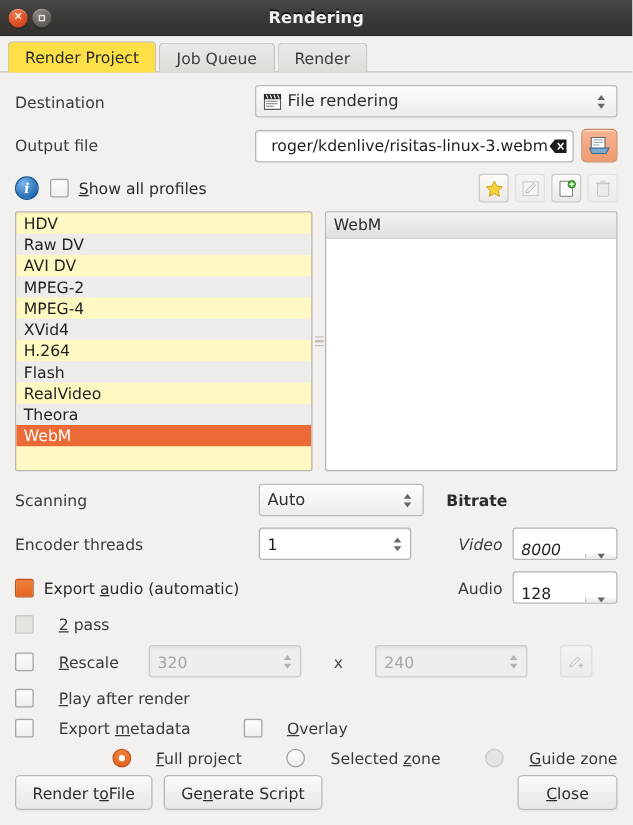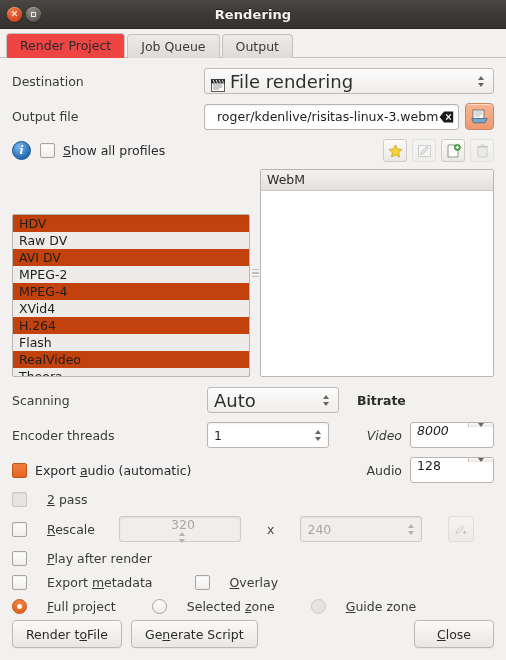--- a/index.html
+++ b/index.html
@@ -35,41 +35,41 @@
     flex:0 0 28px;display:flex;align-items:flex-end;padding-left:6px;
     background:#f2f1f0;border-bottom:1px solid #c6c1bc;position:relative;
   }
   .tab{
     height:23px;line-height:23px;padding:0 13px;font-size:12.5px;color:#3c3b39;
     border:1px solid #c6c1bc;border-bottom:none;
     border-radius:4px 4px 0 0;margin-right:2px;position:relative;top:1px;
     background:linear-gradient(to bottom,#eceae8,#dedbd7);
   }
   .tab.active{
-    background:#ef4444;color:#2a2a2a;top:1px;height:24px;line-height:24px;
+    background:#fde047;color:#2a2a2a;top:1px;height:24px;line-height:24px;
     border-color:#c6c1bc;z-index:2;
   }
   u{text-decoration:underline;text-underline-offset:1px;}
 
   
   .content{flex:1 1 auto;padding:10px 12px 0 12px;position:relative;}
   .row{display:flex;align-items:center;margin-bottom:9px;}
   .lbl{font-size:12.5px;color:#3a3a38;}
 
   .lbl-dest{width:192px;}
   .lbl-scan{width:195px;}
 
   
   .combo{
     flex:1;height:24px;display:flex;align-items:center;
     background:linear-gradient(to bottom,#fcfcfc,#efedeb);
     border:1px solid #bfbab5;border-radius:3px;padding:0 2px 0 6px;
     box-shadow:inset 0 1px 0 #fff;
   }
-  .combo .ctext{flex:1;font-size:18px;color:#2f2f2d;display:flex;align-items:center;gap:5px;}
+  .combo .ctext{flex:1;font-size:13px;color:#2f2f2d;display:flex;align-items:center;gap:5px;}
   .spin-arrows{width:14px;display:flex;flex-direction:column;align-items:center;gap:3px;padding-right:3px;}
   .ar-up{width:0;height:0;border-left:3.5px solid transparent;border-right:3.5px solid transparent;border-bottom:4px solid #6a6561;}
   .ar-dn{width:0;height:0;border-left:3.5px solid transparent;border-right:3.5px solid transparent;border-top:4px solid #6a6561;}
 
   .film-icon{width:14px;height:13px;position:relative;flex:0 0 14px;}
 
   
   .ledit{
     flex:1;height:24px;display:flex;align-items:center;background:#fff;
     border:1px solid #b9b4af;border-radius:3px;padding:0 4px 0 12px;
@@ -109,22 +109,22 @@
 
   .radio{width:13px;height:13px;flex:0 0 13px;border-radius:50%;border:1px solid #a8a39e;
     background:linear-gradient(to bottom,#fdfdfd,#efedeb);display:flex;align-items:center;justify-content:center;}
   .radio.on{background:linear-gradient(to bottom,#f2803f,#e4631d);border-color:#bf5318;}
   .radio.on i{width:5px;height:5px;border-radius:50%;background:#fff;display:block;}
   .radio.dis{background:#e6e3e0;border-color:#cdc9c5;}
 
   
   .lists{display:flex;height:208px;margin-bottom:10px;}
   .listbox{
-    width:236px;background:#c2410c;border:1px solid #b9b4af;border-radius:2px;
-    overflow:hidden;box-shadow:inset 0 1px 2px rgba(0,0,0,.06);margin-top:45px;
+    width:236px;background:#fef9c3;border:1px solid #b9b4af;border-radius:2px;
+    overflow:hidden;box-shadow:inset 0 1px 2px rgba(0,0,0,.06);
   }
   .litem{height:17px;line-height:17px;padding-left:6px;font-size:12.5px;color:#1f1f1e;}
   .litem.alt{background:#eeecea;}
   .litem.sel{background:#ec6a35;color:#fff;}
   .splitter{width:10px;display:flex;align-items:center;justify-content:center;}
   .splitter .dots{display:flex;flex-direction:column;gap:2px;}
   .splitter .dots i{display:block;width:7px;height:1.5px;background:#c4bfba;}
   .rightbox{flex:1;background:#fff;border:1px solid #b9b4af;border-radius:2px;overflow:hidden;}
   .rb-head{height:20px;line-height:20px;padding-left:6px;font-size:12.5px;color:#2b2b2a;
     background:linear-gradient(to bottom,#f4f2f0,#e2dfdc);border-bottom:1px solid #cbc6c1;}
@@ -133,21 +133,21 @@
   .spinbox{
     width:114px;height:24px;display:flex;align-items:center;background:#fff;
     border:1px solid #b9b4af;border-radius:3px;padding-left:6px;
     box-shadow:inset 0 1px 2px rgba(0,0,0,.07);
   }
   .spinbox .sv{flex:1;font-size:12.5px;color:#1d1d1b;}
   .spinbox.dis{background:#efeeec;border-color:#cfcac6;}
   .spinbox.dis .sv{color:#aaa5a0;}
 
   
-  .ecombo{width:82px;height:24px;display:flex;align-items:flex-start;
+  .ecombo{width:82px;height:24px;display:flex;align-items:flex-end;
     border:1px solid #b9b4af;border-radius:3px;overflow:hidden;background:#fff;gap:16px;}
   .ecombo .ev{flex:1;display:flex;align-items:center;padding-left:6px;font-size:12.5px;color:#1d1d1b;}
   .ecombo .earrow{width:24px;display:flex;align-items:center;justify-content:center;
     border-left:1px solid #cbc6c1;background:linear-gradient(to bottom,#fcfbfa,#eae7e4);}
 
   .bitrate-h{font-weight:bold;font-size:12.5px;color:#2d2d2b;}
 
   .smallbtn{width:24px;height:24px;border-radius:3px;display:flex;align-items:center;justify-content:center;
     background:linear-gradient(to bottom,#f8f6f5,#ebe8e5);border:1px solid #cfcac5;opacity:.5;}
 
@@ -172,21 +172,21 @@
       <div class="tb-btn tb-max">
           <i></i>
         </div>
     </div>
     <div class="tb-title">Rendering</div>
   </div>
 
   <div class="tabstrip">
     <div class="tab active">Render Project</div>
     <div class="tab"><u>J</u>ob Queue</div>
-    <div class="tab">Output</div>
+    <div class="tab">Render</div>
   </div>
 
   <div class="content">
 
     <div class="row">
       <div class="lbl lbl-dest">Destination</div>
       <div class="combo">
         <div class="ctext">
           <span class="film-icon">
             <svg width="14" height="13" viewBox="0 0 14 13">
@@ -332,21 +332,21 @@
     </div>
 
     <div class="cbrow">
       <div class="cb dis"></div>
       <div class="t dis-t"><u>2</u> pass</div>
     </div>
 
     <div class="cbrow">
       <div class="cb"></div>
       <div class="t"><u>R</u>escale</div>
-      <div class="spinbox dis" style="margin-left:4px;flex-direction:column;">
+      <div class="spinbox dis" style="margin-left:4px;">
         <span class="sv">320</span>
         <span class="spin-arrows">
             <span class="ar-up" style="border-bottom-color:#b6b1ad"></span>
             <span class="ar-dn" style="border-top-color:#b6b1ad"></span>
           </span>
       </div>
       <div class="t" style="margin:0 6px;color:#4a4a48;">x</div>
       <div class="spinbox dis">
         <span class="sv">240</span>
         <span class="spin-arrows">
@@ -367,21 +367,21 @@
       <div class="t"><u>P</u>lay after render</div>
     </div>
 
     <div class="cbrow">
       <div class="cb"></div>
       <div class="t">Export <u>m</u>etadata</div>
       <div class="cb" style="margin-left:22px;"></div>
       <div class="t"><u>O</u>verlay</div>
     </div>
 
-    <div class="cbrow" style="margin-bottom:0;">
+    <div class="cbrow" style="margin-bottom:0;justify-content:flex-end;">
       <div class="radio on">
           <i></i>
         </div>
       <div class="t"><u>F</u>ull project</div>
       <div class="radio" style="margin-left:16px;"></div>
       <div class="t">Selected <u>z</u>one</div>
       <div class="radio dis" style="margin-left:16px;"></div>
       <div class="t dis-t"><u>G</u>uide zone</div>
     </div>
 

